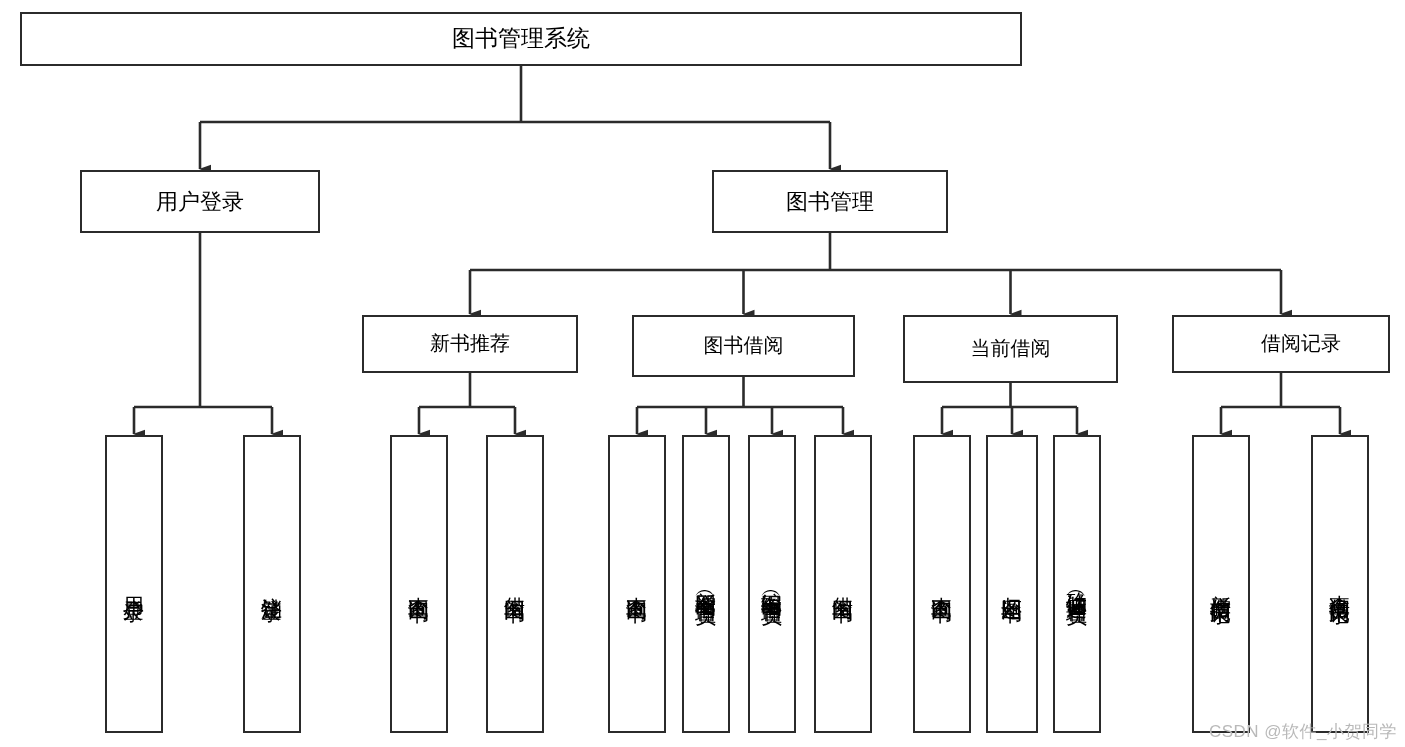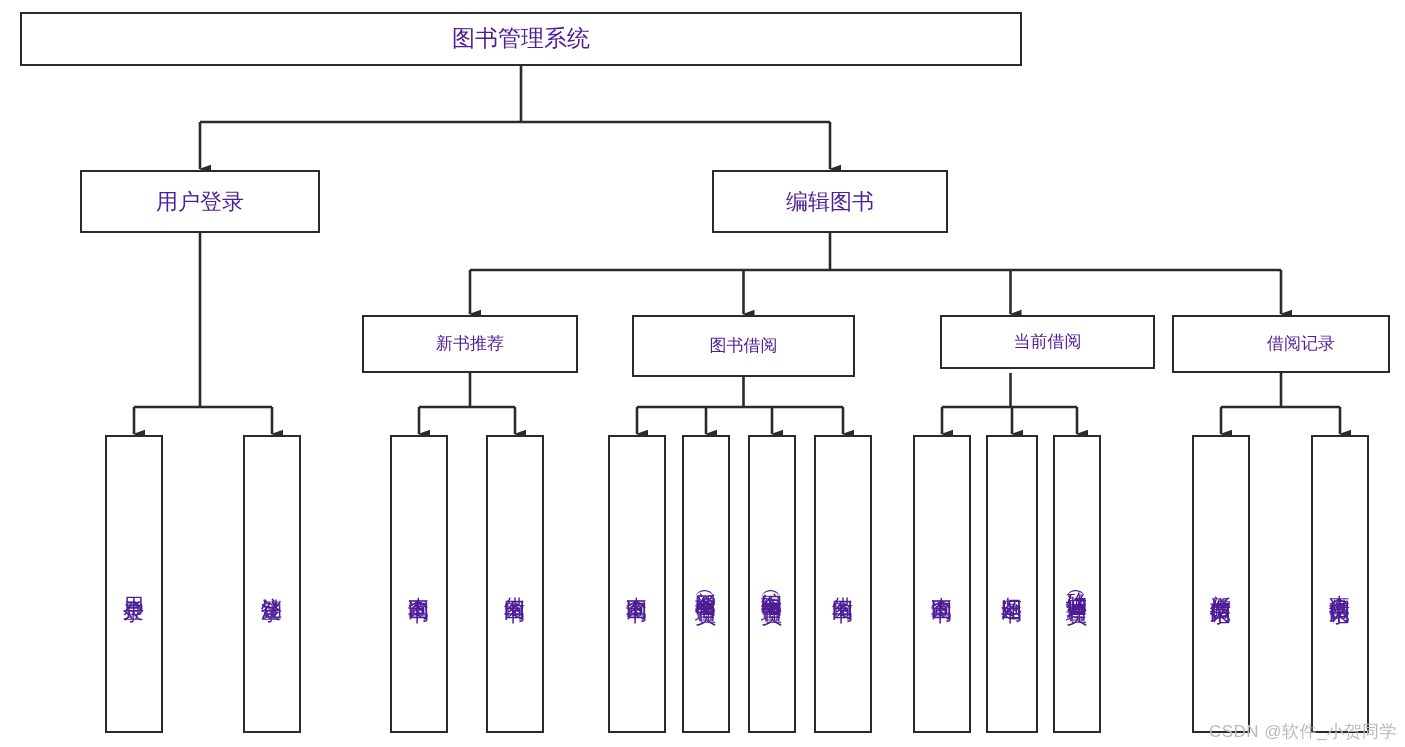--- a/index.html
+++ b/index.html
@@ -28,28 +28,28 @@
     position: absolute;
     box-sizing: border-box;
     background: #ffffff;
     border: 2px solid #2b2b2b;
     display: flex;
     align-items: center;
     justify-content: center;
     overflow: hidden;
   }
   .node-label {
-    color: #4c1d95;
+    color: #000000;
     text-align: center;
     line-height: 1.18;
     white-space: nowrap;
   }
   .node-box.level-root .node-label { font-size: 23px; }
   .node-box.level-1 .node-label { font-size: 22px; }
-  .node-box.level-2 .node-label { font-size: 17px; }
+  .node-box.level-2 .node-label { font-size: 20px; }
   .node-box.level-leaf {
     align-items: center;
     justify-content: center;
   }
   .node-box.level-leaf .node-label {
     font-size: 21px;
     writing-mode: vertical-rl;
     text-orientation: upright;
     letter-spacing: 2px;
     line-height: 1.0;
@@ -116,29 +116,29 @@
   </svg>
 
   <div id="nodes-layer">
       <div class="node-box level-root" style="left: 20px; top: 12px; width: 1002px; height: 54px;">
         <div class="node-label">图书管理系统</div>
       </div>
       <div class="node-box level-1" style="left: 80px; top: 170px; width: 240px; height: 63px;">
         <div class="node-label">用户登录</div>
       </div>
       <div class="node-box level-1" style="left: 712px; top: 170px; width: 236px; height: 63px;">
-        <div class="node-label">编辑图书</div>
+        <div class="node-label">图书管理</div>
       </div>
       <div class="node-box level-2" style="left: 362px; top: 315px; width: 216px; height: 58px;">
         <div class="node-label">新书推荐</div>
       </div>
       <div class="node-box level-2" style="left: 632px; top: 315px; width: 223px; height: 62px;">
         <div class="node-label">图书借阅</div>
       </div>
-      <div class="node-box level-2" style="left: 903px; top: 315px; width: 215px; height: 54px; margin-left: 37px;">
+      <div class="node-box level-2" style="left: 903px; top: 315px; width: 215px; height: 68px;">
         <div class="node-label">当前借阅</div>
       </div>
       <div class="node-box level-2" style="left: 1172px; top: 315px; width: 218px; height: 58px; padding-left: 40px;">
         <div class="node-label">借阅记录</div>
       </div>
       <div class="node-box level-leaf" style="left: 105px; top: 435px; width: 58px; height: 298px;">
         <div class="node-label">用户登录</div>
       </div>
       <div class="node-box level-leaf" style="left: 243px; top: 435px; width: 58px; height: 298px;">
         <div class="node-label">注销登录</div>

